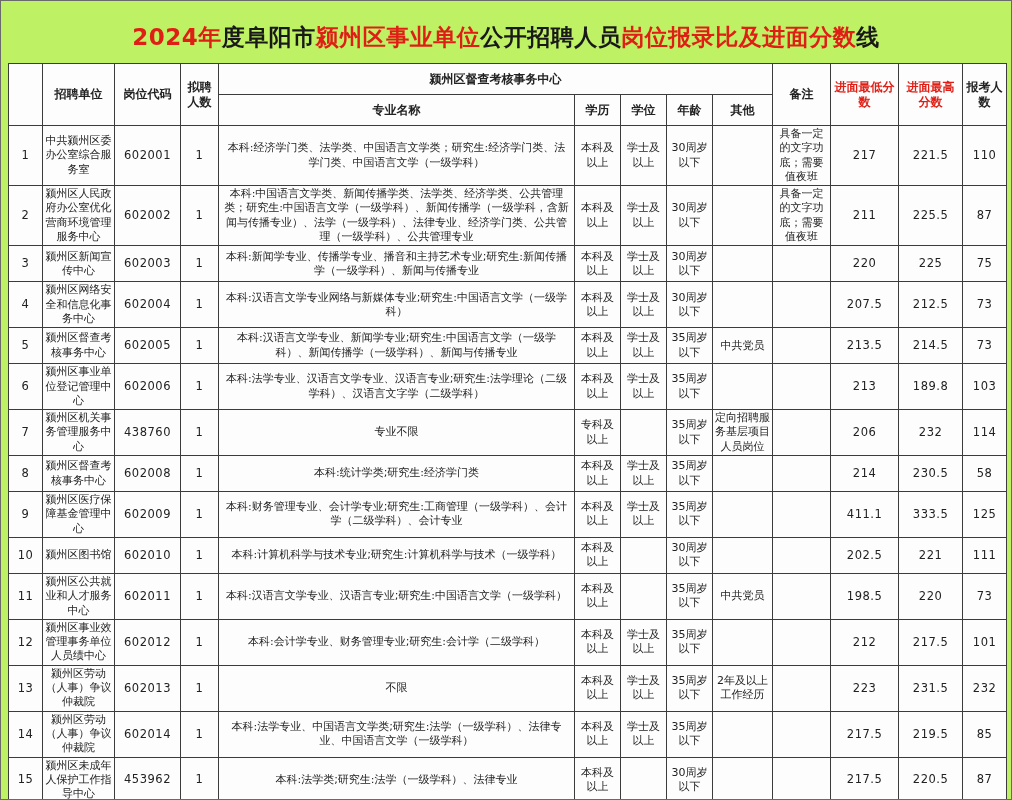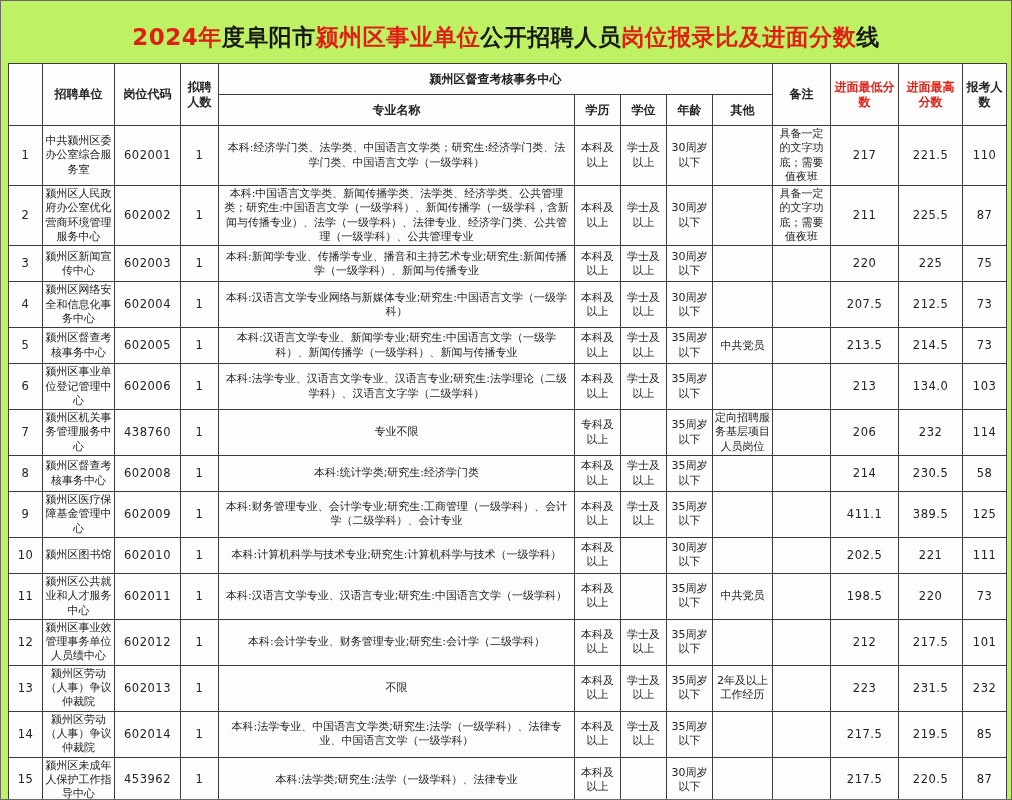--- a/index.html
+++ b/index.html
@@ -168,21 +168,21 @@
           <td>颍州区事业单位登记管理中心</td>
           <td class="num">602006</td>
           <td class="num">1</td>
           <td class="major">本科:法学专业、汉语言文学专业、汉语言专业;研究生:法学理论（二级学科）、汉语言文字学（二级学科）</td>
           <td>本科及以上</td>
           <td>学士及以上</td>
           <td>35周岁以下</td>
           <td></td>
           <td></td>
           <td class="num">213</td>
-          <td class="num">134.0</td>
+          <td class="num">189.8</td>
           <td class="num">103</td>
         </tr>
         <tr>
           <td class="num">7</td>
           <td>颍州区机关事务管理服务中心</td>
           <td class="num">438760</td>
           <td class="num">1</td>
           <td class="major">专业不限</td>
           <td>专科及以上</td>
           <td></td>
@@ -213,21 +213,21 @@
           <td>颍州区医疗保障基金管理中心</td>
           <td class="num">602009</td>
           <td class="num">1</td>
           <td class="major">本科:财务管理专业、会计学专业;研究生:工商管理（一级学科）、会计学（二级学科）、会计专业</td>
           <td>本科及以上</td>
           <td>学士及以上</td>
           <td>35周岁以下</td>
           <td></td>
           <td></td>
           <td class="num">411.1</td>
-          <td class="num">389.5</td>
+          <td class="num">333.5</td>
           <td class="num">125</td>
         </tr>
         <tr>
           <td class="num">10</td>
           <td>颍州区图书馆</td>
           <td class="num">602010</td>
           <td class="num">1</td>
           <td class="major">本科:计算机科学与技术专业;研究生:计算机科学与技术（一级学科）</td>
           <td>本科及以上</td>
           <td></td>

